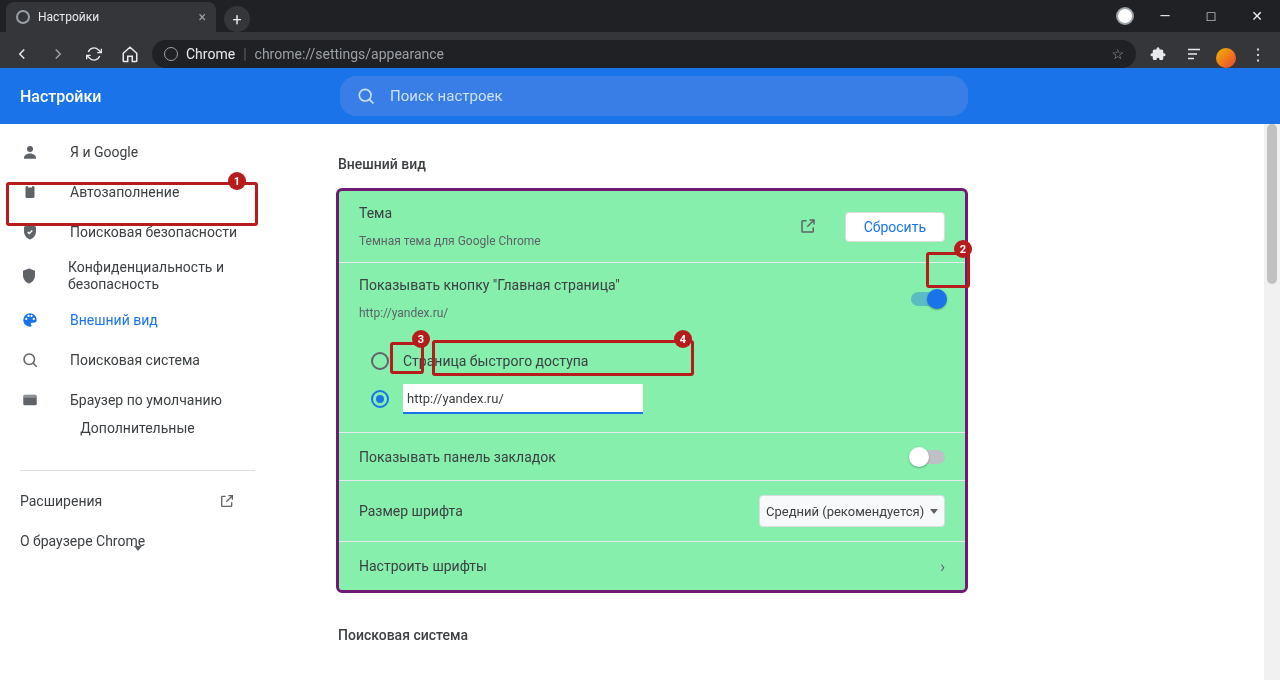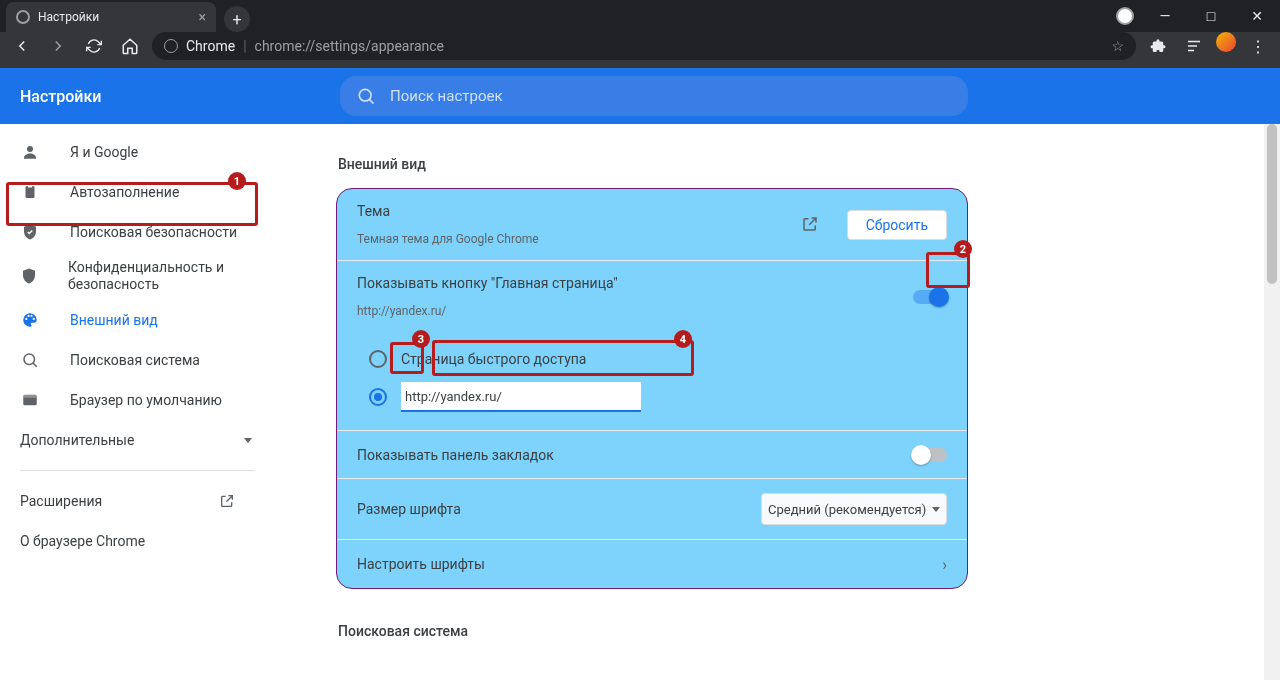--- a/index.html
+++ b/index.html
@@ -8,21 +8,21 @@
   
   .titlebar { height: 32px; background: #202124; display:flex; align-items:flex-end; }
   .tab { height:30px; margin-left:6px; background:#35363a; color:#e8eaed; border-radius:8px 8px 0 0; display:flex; align-items:center; padding:0 10px; gap:8px; font-size:12px; width:210px; }
   .tab .gear { width:14px;height:14px;border:2px solid #9aa0a6;border-radius:50%;position:relative;}
   .tab-close { color:#9aa0a6; font-size:14px; margin-left:auto; cursor:pointer;}
   .newtab { width:26px;height:26px;margin-left:8px;background:#35363a;color:#e8eaed;border-radius:50%;display:flex;align-items:center;justify-content:center;font-size:16px;}
   .win-controls { margin-left:auto; display:flex; align-items:center; gap:0; height:32px;}
   .win-btn { width:46px; height:32px; display:flex; align-items:center; justify-content:center; color:#e8eaed; font-size:14px;}
   .profile-dot { width:18px;height:18px;border:2px solid #9aa0a6;border-radius:50%;margin-right:8px; background:#fff;}
 
-  .toolbar { height:36px; background:#35363a; display:flex; align-items:flex-start; padding:0 8px; gap:8px;}
+  .toolbar { height:36px; background:#35363a; display:flex; align-items:flex-end; padding:0 8px; gap:8px;}
   .tbtn { width:28px;height:28px;display:flex;align-items:center;justify-content:center;color:#9aa0a6;}
   .tbtn.active{color:#e8eaed;}
   .omnibox { flex:1; height:28px; background:#202124; border-radius:14px; display:flex; align-items:center; padding:0 12px; color:#9aa0a6; font-size:14px; gap:8px;}
   .omni-globe{width:14px;height:14px;border:1.5px solid #9aa0a6;border-radius:50%;}
   .omni-star{margin-left:auto;}
   .avatar-img{width:20px;height:20px;border-radius:50%;background:linear-gradient(135deg,#f4b400,#ea4335);}
 
   
   .app { height:calc(680px - 68px); display:flex; flex-direction:column; background:#fff; position:relative;}
   .header { height:56px; background:#1a73e8; display:flex; align-items:center; padding:0 20px;}
@@ -32,27 +32,27 @@
   .searchbox input::placeholder{color:#cfe0fa;}
 
   .body { flex:1; display:flex; overflow:hidden;}
   .sidebar { width:256px; padding:8px 0; border-right:1px solid rgba(0,0,0,0); overflow:visible;}
   .nav-item { height:40px; display:flex; align-items:center; padding:0 0 0 20px; gap:30px; font-size:14px; color:#3c4043; cursor:pointer; position:relative;}
   .nav-item.two-line{height:48px;}
   .nav-item .ico { width:20px; display:flex; justify-content:center; color:#5f6368;}
   .nav-item.sel { color:#1a73e8;}
   .nav-item.sel .ico{color:#1a73e8;}
   .nav-sep { height:1px; background:#e0e0e0; margin:10px 0 10px 20px;}
-  .nav-adv { height:40px; display:flex; align-items:center; padding-left:20px; font-size:14px; color:#3c4043; gap:110px;}
+  .nav-adv { height:40px; display:flex; align-items:center; padding-left:20px; font-size:14px; color:#3c4043; gap:110px;flex-direction:column;}
   .nav-ext { height:40px; display:flex; align-items:center; justify-content:space-between; padding:0 20px; font-size:14px; color:#3c4043;}
 
   .content { flex:1; overflow-y:auto; padding:24px 0 24px 0; position:relative;}
   .content-inner{ width:632px; margin-left:80px;}
   .section-title{ font-size:14px; color:#3c4043; font-weight:500; margin:8px 0 16px 2px;}
-  .card { border:1px solid #701a75; border-radius:16px; background:#7dd3fc;}
+  .card { border:3px solid #701a75; border-radius:6px; background:#86efac;}
   .row { padding:14px 20px; display:flex; align-items:center; border-bottom:1px solid #e8eaed; min-height:48px;}
   .row:last-child{border-bottom:none;}
   .row-text{flex:1;}
   .row-title{font-size:14px;color:#3c4043;}
   .row-sub{font-size:12px;color:#5f6368;margin-top:13px;}
   .ext-link{width:20px;height:20px;color:#5f6368;margin-right:26px; position:relative;}
   .ext-link svg{width:18px;height:18px;}
   .reset-btn{border:1px solid #dadce0;background:#fff;color:#1a73e8;font-size:14px;padding:6px 18px;border-radius:4px;cursor:pointer;}
   .home-radio-wrap{padding:8px 0 14px 32px;border-bottom:1px solid #e8eaed;}
   .radio-row{display:flex;align-items:center;gap:14px;height:38px;font-size:14px;color:#3c4043;}

